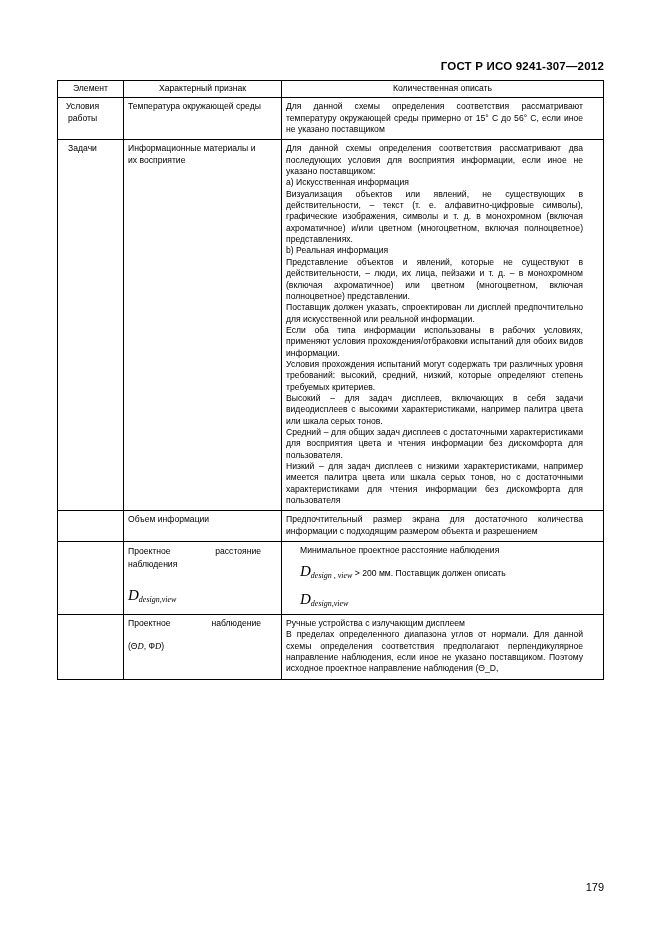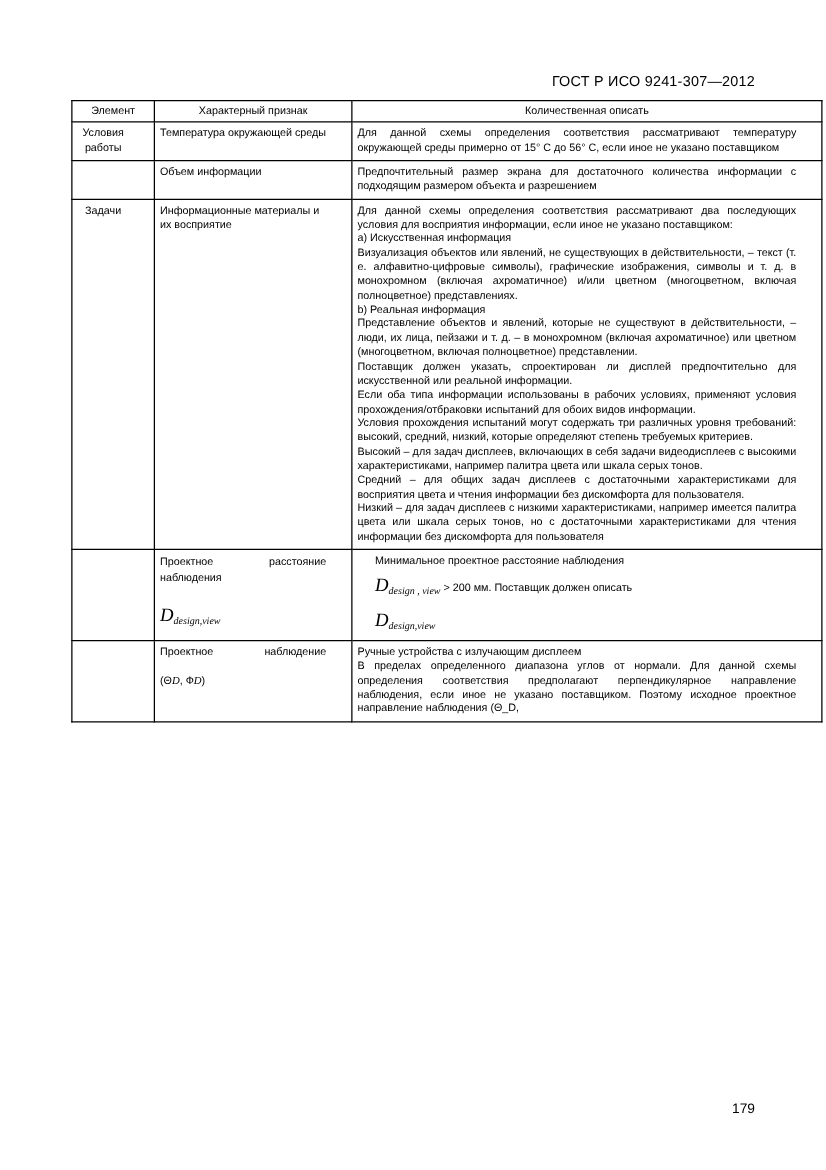--- a/index.html
+++ b/index.html
@@ -19,30 +19,30 @@
     position: absolute;
     left: 0; top: 0;
     width: 661px;
     height: 936px;
   }
   .header {
     position: absolute;
     top: 60px;
     right: 57px;
     font-size: 11.5px;
-    font-weight: normal;
+    font-weight: bold;
     letter-spacing: 0.2px;
     white-space: nowrap;
     margin-left: 32px;
   }
   table.gost {
     position: absolute;
     left: 57px;
     top: 80px;
-    width: 601px;
+    width: 547px;
     border-collapse: collapse;
     table-layout: fixed;
     font-size: 8.6px;
     line-height: 1.32;
   }
   table.gost td, table.gost th {
     border: 1px solid #000000;
     vertical-align: top;
     padding: 3px 20px 4px 4px;
   }
@@ -113,38 +113,38 @@
         <th>Количественная описать</th>
       </tr>
     </thead>
     <tbody>
       <tr>
         <td class="cell-center">Условия работы</td>
         <td>Температура окружающей среды</td>
         <td class="cell-just">Для данной схемы определения соответствия рассматривают температуру окружающей среды примерно от 15° С до 56° С, если иное не указано поставщиком</td>
       </tr>
       <tr>
-        <td class="cell-center"></td>
-        <td>Объем информации</td>
-        <td class="cell-just">Предпочтительный размер экрана для достаточного количества информации с подходящим размером объекта и разрешением</td>
-      </tr>
-      <tr>
         <td class="cell-center">Задачи</td>
         <td>Информационные материалы и их восприятие</td>
         <td class="cell-just" style="white-space: pre-line;">Для данной схемы определения соответствия рассматривают два последующих условия для восприятия информации, если иное не указано поставщиком:
 a) Искусственная информация
 Визуализация объектов или явлений, не существующих в действительности, – текст (т. е. алфавитно-цифровые символы), графические изображения, символы и т. д. в монохромном (включая ахроматичное) и/или цветном (многоцветном, включая полноцветное) представлениях.
 b) Реальная информация
 Представление объектов и явлений, которые не существуют в действительности, – люди, их лица, пейзажи и т. д. – в монохромном (включая ахроматичное) или цветном (многоцветном, включая полноцветное) представлении.
 Поставщик должен указать, спроектирован ли дисплей предпочтительно для искусственной или реальной информации.
 Если оба типа информации использованы в рабочих условиях, применяют условия прохождения/отбраковки испытаний для обоих видов информации.
 Условия прохождения испытаний могут содержать три различных уровня требований: высокий, средний, низкий, которые определяют степень требуемых критериев.
 Высокий – для задач дисплеев, включающих в себя задачи видеодисплеев с высокими характеристиками, например палитра цвета или шкала серых тонов.
 Средний – для общих задач дисплеев с достаточными характеристиками для восприятия цвета и чтения информации без дискомфорта для пользователя.
 Низкий – для задач дисплеев с низкими характеристиками, например имеется палитра цвета или шкала серых тонов, но с достаточными характеристиками для чтения информации без дискомфорта для пользователя</td>
+      </tr>
+      <tr>
+        <td class="cell-center"></td>
+        <td>Объем информации</td>
+        <td class="cell-just">Предпочтительный размер экрана для достаточного количества информации с подходящим размером объекта и разрешением</td>
       </tr>
       <tr>
         <td class="cell-center"></td>
         <td class="row-dist-b">
           <span class="spread">Проектное расстояние наблюдения</span>
           <span class="formula"><span class="big">D</span><span class="sub">design,view</span></span>
         </td>
         <td class="cell-just">
           <p class="m0" style="text-align:justify; padding-left:14px;">Минимальное проектное расстояние наблюдения</p>
           <p class="m0" style="margin-top:6px; padding-left:14px;">

